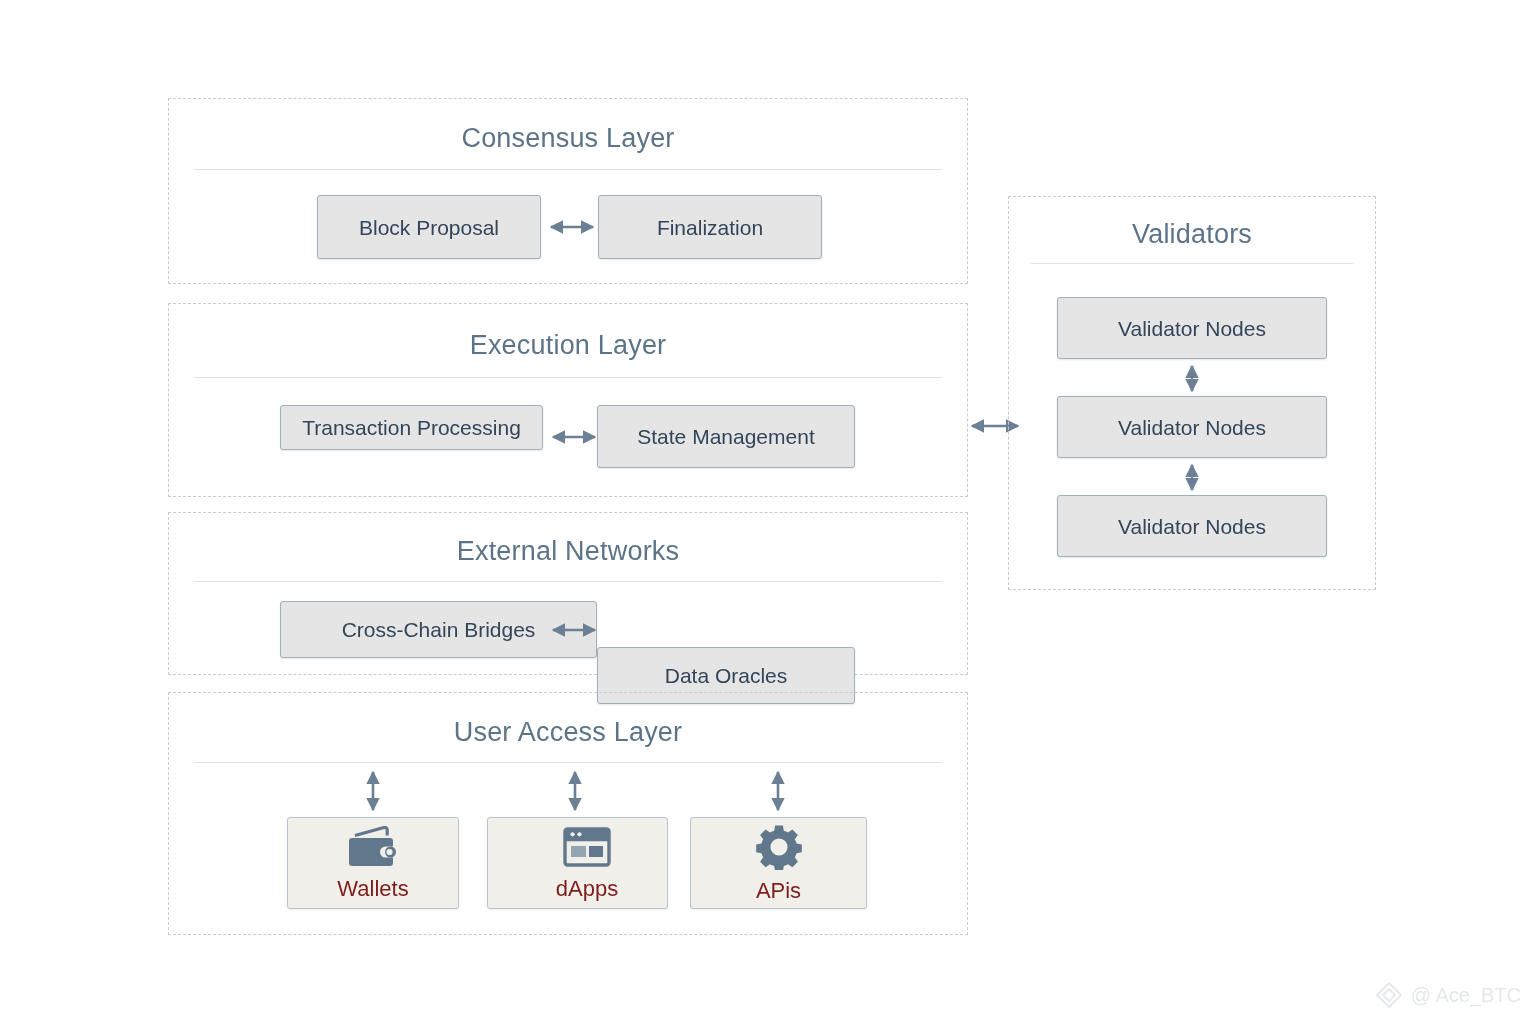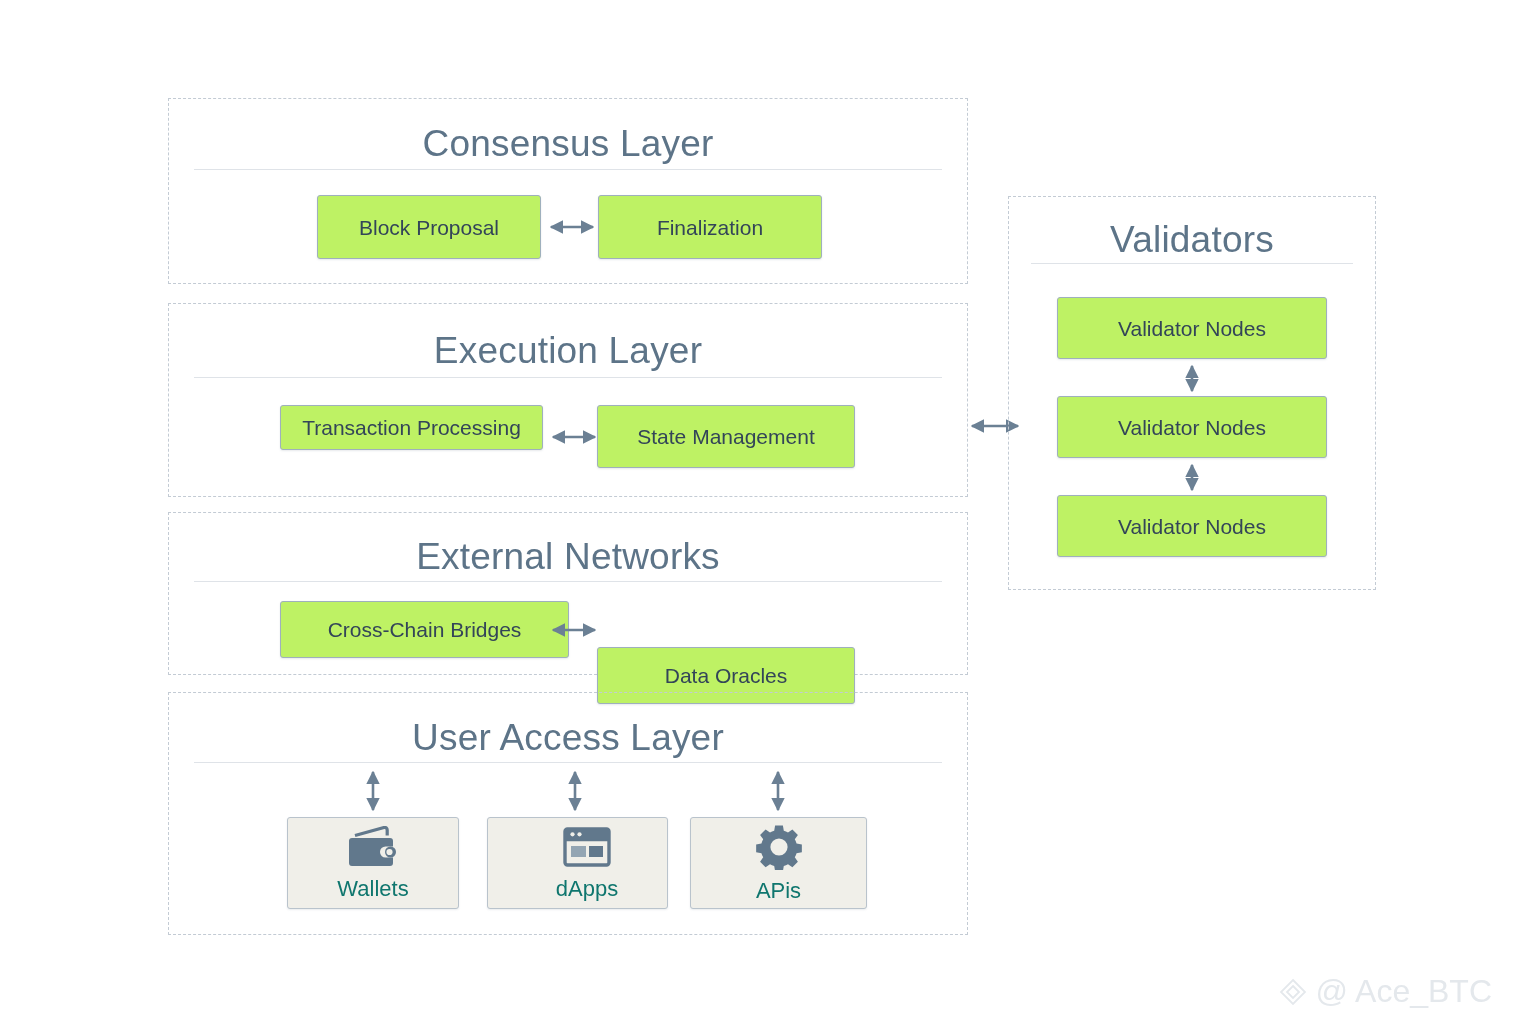--- a/index.html
+++ b/index.html
@@ -28,37 +28,37 @@
     box-sizing: border-box;
     background: transparent;
   }
 
   .panel-title {
     position: absolute;
     left: 0;
     right: 0;
     text-align: center;
     color: #5d7488;
-    font-size: 37px;
+    font-size: 27px;
     font-weight: 400;
     letter-spacing: 0.2px;
     white-space: nowrap;
   }
 
   .panel-divider {
     position: absolute;
     height: 1px;
     background: #dfe3e8;
   }
 
   
   .node {
     position: absolute;
     box-sizing: border-box;
-    background: #bef264;
+    background: #e5e5e5;
     border: 1.4px solid #9fb0bd;
     border-radius: 3px;
     display: flex;
     align-items: center;
     justify-content: center;
     color: #334558;
     font-size: 21px;
     box-shadow: 0 1px 2px rgba(120,135,150,0.18);
   }
 
@@ -81,42 +81,42 @@
     align-items: center;
     justify-content: center;
     gap: 10px;
     box-shadow: 0 1px 2px rgba(120,135,150,0.16);
   }
   .tile .tile-icon {
     display: block;
     line-height: 0;
   }
   .tile .tile-label {
-    color: #0f766e;
+    color: #7f1d1d;
     font-size: 22px;
     line-height: 1;
     white-space: nowrap;
   }
 
   
   .arrow {
     position: absolute;
     line-height: 0;
   }
 
   
   .watermark {
     position: absolute;
-    right: 44px;
+    right: 15px;
     bottom: 14px;
     display: flex;
     align-items: center;
     gap: 7px;
     color: #e4e8ec;
-    font-size: 32px;
+    font-size: 20px;
     user-select: none;
   }
   .watermark .wm-text { color: #e4e8ec; }
 </style>
 </head>
 <body>
 
 <div class="canvas">
 
   <svg width="0" height="0" style="position:absolute" aria-hidden="true">
@@ -168,21 +168,21 @@
   <div class="arrow" style="left:966px; top:415px;">
     <svg width="58" height="22" viewBox="0 0 58 22">
       <line x1="6" y1="11" x2="52" y2="11" stroke="#6b8094" stroke-width="2.6" marker-start="url(#ah)" marker-end="url(#ah)"></line>
     </svg>
   </div>
 
   <div class="panel" style="left:168px; top:512px; width:800px; height:163px;">
     <div class="panel-title" style="top:23px;">External Networks</div>
     <div class="panel-divider" style="left:25px; right:25px; top:68px;"></div>
 
-    <div class="node" style="left:111px; top:88px; width:289px; height:57px;">
+    <div class="node" style="left:111px; top:88px; width:317px; height:57px;">
       <span class="node-label">Cross-Chain Bridges</span>
     </div>
 
     <div class="arrow" style="left:378px; top:107px;">
       <svg width="54" height="20" viewBox="0 0 54 20">
         <line x1="6" y1="10" x2="48" y2="10" stroke="#6b8094" stroke-width="2.6" marker-start="url(#ah)" marker-end="url(#ah)"></line>
       </svg>
     </div>
 
     <div class="node" style="left:428px; top:88px; width:258px; height:57px;margin-top:46px;">

